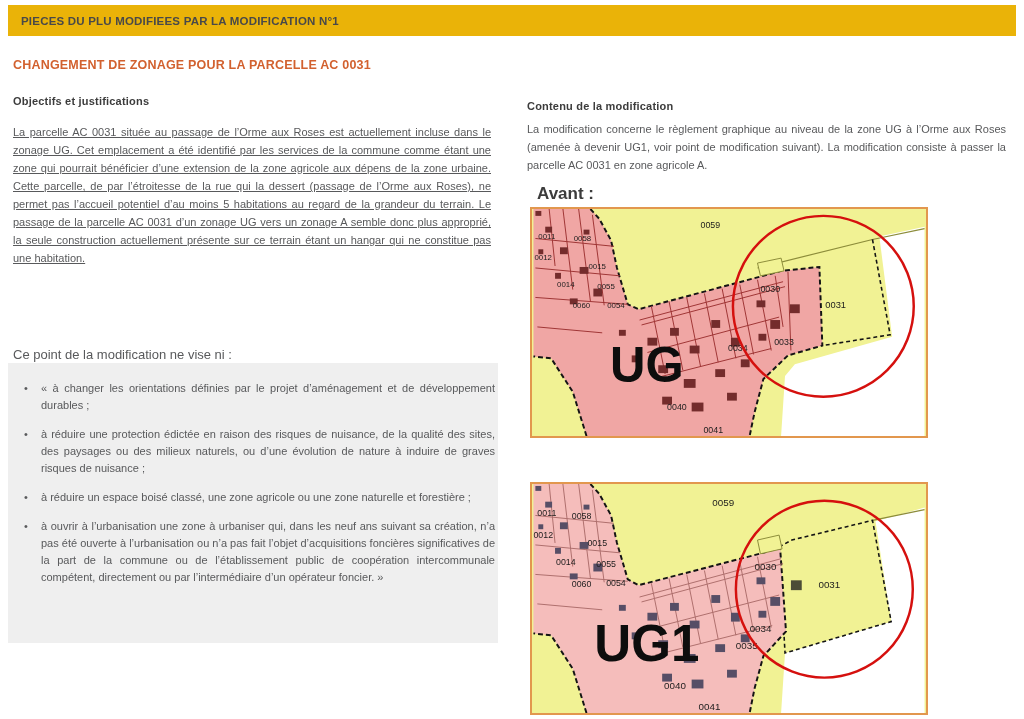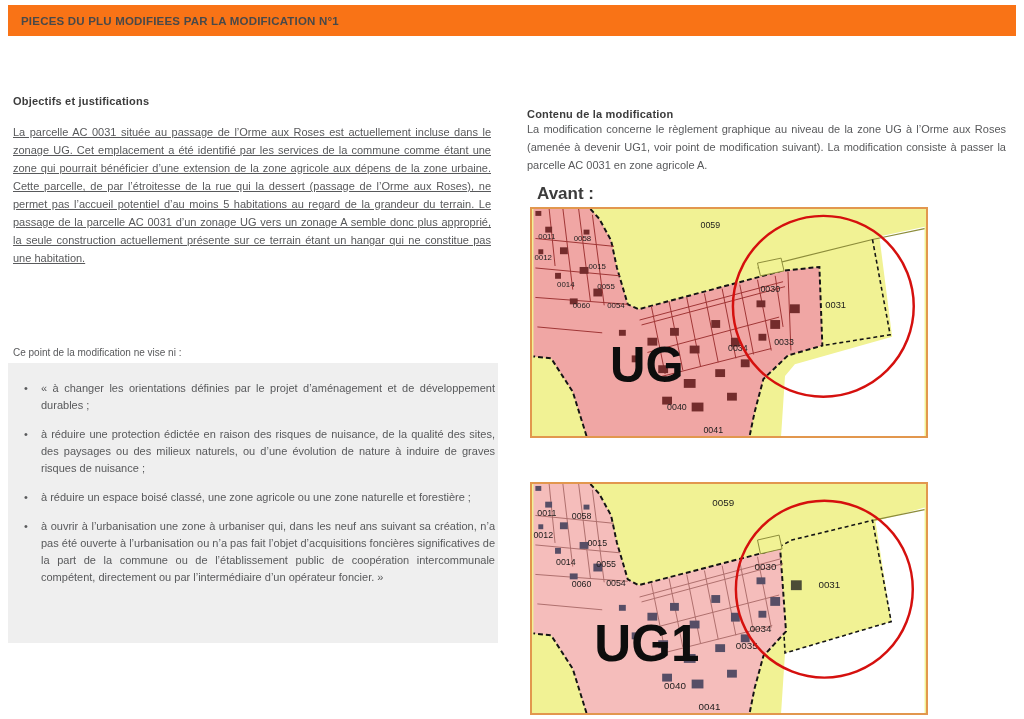--- a/index.html
+++ b/index.html
@@ -1,54 +1,55 @@
 <!DOCTYPE html>
 <html><head>
 <meta charset="utf-8">
 <style>
   html,body{margin:0;padding:0;background:#ffffff;}
   .page{position:relative;width:1024px;height:719px;background:#ffffff;
         font-family:"Liberation Sans",sans-serif;overflow:hidden;}
   .abs{position:absolute;}
-  .header-bar{left:8px;top:5px;width:1008px;height:31px;background:#f97316;
+  .header-bar{left:8px;top:5px;width:1008px;height:31px;background:#eab308;
         display:flex;align-items:center;padding-left:13px;box-sizing:border-box;
         font-weight:bold;font-size:11.5px;color:#494949;letter-spacing:.2px;}
   .doc-title{left:13px;top:58px;font-size:12.5px;font-weight:bold;color:#d2612f;letter-spacing:.2px;}
   .col-heading{font-size:11px;font-weight:bold;color:#3c3c3c;letter-spacing:.2px;}
   .body-text{font-size:11px;line-height:18px;color:#58595b;text-align:justify;}
   .left-heading{left:13px;top:95px;}
   .left-para{left:13px;top:123px;width:478px;text-decoration:underline;}
-  .vise-intro{left:13px;top:347px;font-size:10px;color:#58595b;text-align:center;}
+  .vise-intro{left:13px;top:347px;font-size:13px;color:#58595b;text-align:center;}
   .gray-panel{left:8px;top:363px;width:490px;height:280px;background:#efefef;box-sizing:border-box;
         padding:17px 3px 0 14px;}
   .gray-panel ul{margin:0;padding:0;list-style:none;}
   .gray-panel li{position:relative;padding-left:19px;margin-bottom:12px;
         font-size:11px;line-height:17px;color:#58595b;text-align:justify;}
   .gray-panel li::before{content:"\2022";position:absolute;left:2px;top:0;color:#58595b;}
-  .right-heading{left:527px;top:108px;}
+  .right-heading{left:527px;top:100px;}
   .right-para{left:527px;top:120px;width:479px;}
   .map-caption{font-size:17px;font-weight:bold;color:#3c3c3c;}
   .avant-caption{left:537px;top:184px;}
   .apres-caption{left:537px;top:480px;}
   .map-frame{box-sizing:border-box;border:2px solid #e2974e;background:#f1f294;}
   .avant-frame{left:530px;top:207px;width:398px;height:231px;}
   .apres-frame{left:530px;top:482px;width:398px;height:233px;}
   .map-frame svg{display:block;width:100%;height:100%;}
   svg text{font-family:"Liberation Sans",sans-serif;fill:#1c1c1c;}
   svg text.zone-label{font-weight:bold;fill:#0d0d0d;}
 </style>
 </head>
 <body>
 
 <div class="page">
 
   <div class="abs header-bar">
     <span>PIECES DU PLU MODIFIEES PAR LA MODIFICATION N°1</span>
   </div>
 
+  <div class="abs doc-title">CHANGEMENT DE ZONAGE POUR LA PARCELLE AC 0031</div>
 
   <div class="abs col-heading left-heading">Objectifs et justifications</div>
   <div class="abs body-text left-para">La parcelle AC 0031 située au passage de l’Orme aux Roses est actuellement incluse dans le zonage UG. Cet emplacement a été identifié par les services de la commune comme étant une zone qui pourrait bénéficier d’une extension de la zone agricole aux dépens de la zone urbaine. Cette parcelle, de par l’étroitesse de la rue qui la dessert (passage de l’Orme aux Roses), ne permet pas l’accueil potentiel d’au moins 5 habitations au regard de la grandeur du terrain. Le passage de la parcelle AC 0031 d’un zonage UG vers un zonage A semble donc plus approprié, la seule construction actuellement présente sur ce terrain étant un hangar qui ne constitue pas une habitation.</div>
   <div class="abs vise-intro">Ce point de la modification ne vise ni :</div>
   <div class="abs gray-panel">
     <ul>
         <li>« à changer les orientations définies par le projet d’aménagement et de développement durables ;</li>
         <li>à réduire une protection édictée en raison des risques de nuisance, de la qualité des sites, des paysages ou des milieux naturels, ou d’une évolution de nature à induire de graves risques de nuisance ;</li>
         <li>à réduire un espace boisé classé, une zone agricole ou une zone naturelle et forestière ;</li>
         <li>à ouvrir à l’urbanisation une zone à urbaniser qui, dans les neuf ans suivant sa création, n’a pas été ouverte à l’urbanisation ou n’a pas fait l’objet d’acquisitions foncières significatives de la part de la commune ou de l’établissement public de coopération intercommunale compétent, directement ou par l’intermédiaire d’un opérateur foncier. »</li>

